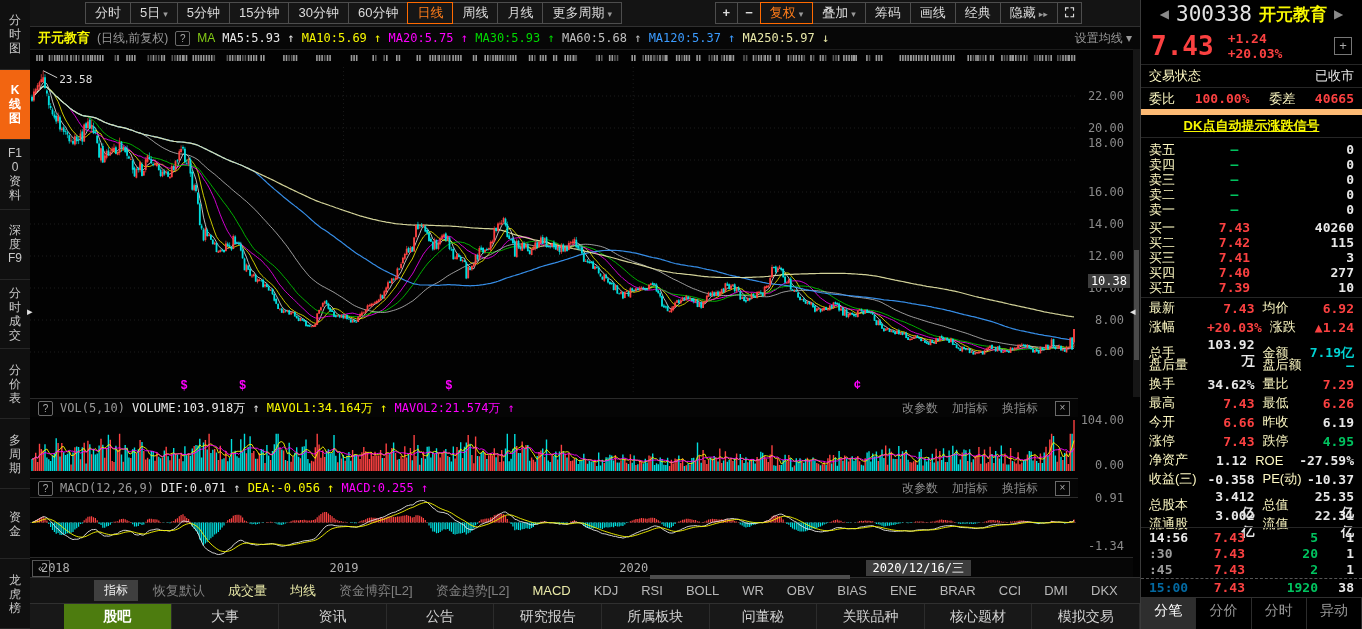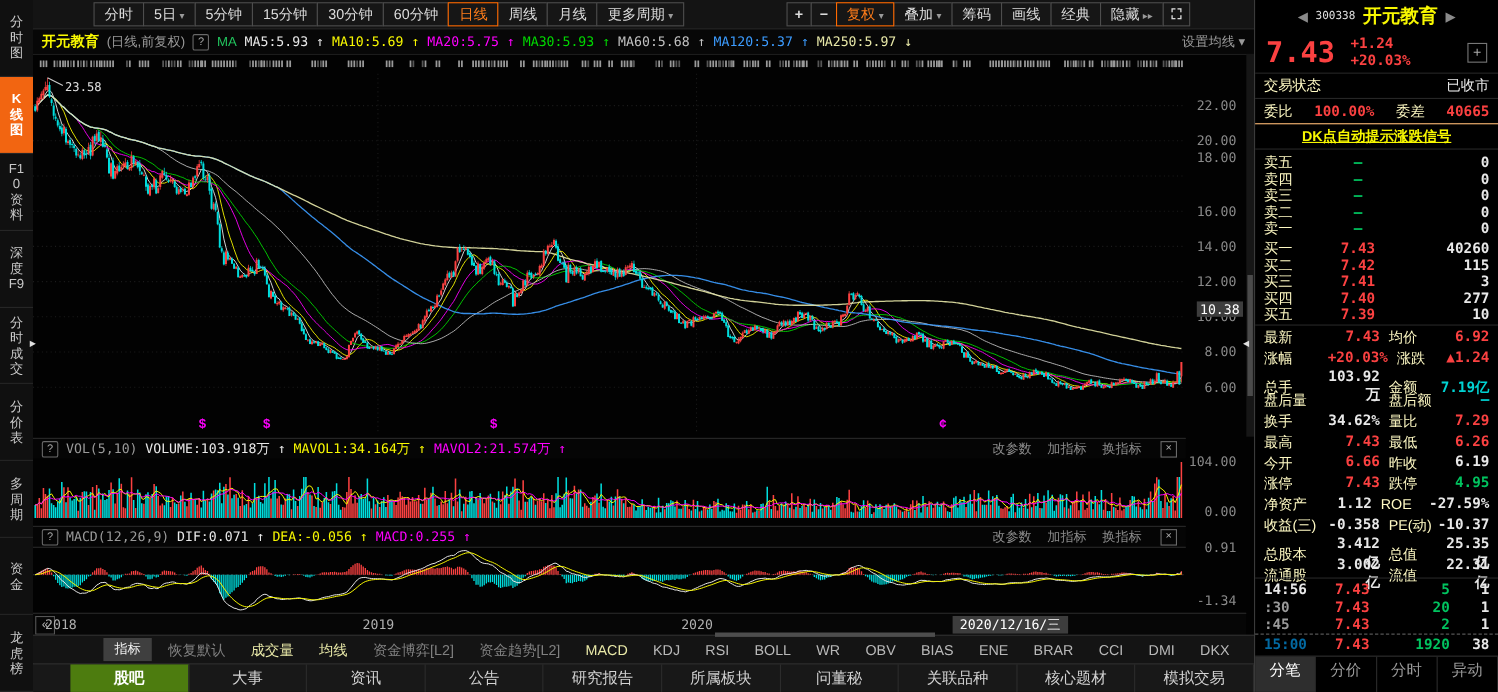--- a/index.html
+++ b/index.html
@@ -52,29 +52,29 @@
   #ind-template{background:#565656;color:#f0f0f0;padding:1px 9px;cursor:pointer;}
   #hscroll{position:absolute;left:620px;top:-3px;width:200px;height:4px;background:#4d4d4d;}
   
   #bottom-tabs{position:absolute;left:30px;top:603px;width:1110px;height:26px;background:#181818;border-top:1px solid #303030;display:flex;padding-left:34px;box-sizing:border-box;}
   .btab{flex:1;text-align:center;line-height:25px;color:#d2d2d2;font-size:14px;border-right:1px solid #2c2c2c;cursor:pointer;}
   .btab.active{background:#4d7c0f;color:#fff;font-weight:bold;}
   
   #quote-panel{position:absolute;left:1140px;top:0;width:222px;height:629px;background:#000;border-left:1px solid #3a3a3a;box-sizing:border-box;display:flex;flex-direction:column;font-size:13px;}
   #qp-header{height:29px;display:flex;align-items:center;justify-content:center;gap:7px;}
   #qp-header .arrow{color:#8a8a8a;cursor:pointer;font-size:12px;}
-  #qp-header .code{color:#e2e2e2;font-size:10px;font-family:"DejaVu Sans Mono",monospace;}
+  #qp-header .code{color:#e2e2e2;font-size:21px;font-family:"DejaVu Sans Mono",monospace;}
   #qp-header .name{color:#f8f800;font-size:17px;font-weight:bold;}
   #qp-price{height:37px;display:flex;align-items:center;padding:0 10px;}
   #qp-last{color:#fb4141;font-size:26px;font-weight:bold;font-family:"DejaVu Sans Mono",monospace;}
   #qp-chg{margin-left:14px;color:#fb4141;font-weight:bold;font-family:"DejaVu Sans Mono",monospace;font-size:13px;line-height:15px;}
   #qp-add{margin-left:auto;width:16px;height:16px;border:1px solid #777;color:#aaa;text-align:center;line-height:15px;cursor:pointer;}
   .qp-row{display:flex;align-items:center;justify-content:space-between;padding:0 8px;border-top:1px solid #262626;height:22px;}
   .lbl{color:#fef9c3;} .num{font-family:"DejaVu Sans Mono",monospace;font-weight:bold;}
-  #qp-dk{height:22px;border-top:1px solid #fdba74;border-bottom:1px solid #262626;display:flex;align-items:center;justify-content:center;}
+  #qp-dk{height:22px;border-top:6px solid #fdba74;border-bottom:1px solid #262626;display:flex;align-items:center;justify-content:center;}
   #qp-dk span{color:#f8f800;text-decoration:underline;cursor:pointer;font-weight:bold;}
   .book-row{display:grid;grid-template-columns:38px 1fr 72px;padding:0 8px;height:15px;align-items:center;}
   .book-row .bp{text-align:center;} .book-row .bq{text-align:right;color:#e8e8e8;}
   #qp-book{padding:3px 0;}
   .stat-row{display:grid;grid-template-columns:58px 1fr 52px 1fr;padding:0 8px;height:19px;align-items:center;}
   .stat-row .v{text-align:right;}
   #qp-stats{border-top:1px solid #262626;padding-top:1px;}
   #qp-ticks{border-top:1px solid #262626;flex:1;padding-top:2px;}
   .tick-row{display:grid;grid-template-columns:42px 54px 1fr 36px;padding:0 8px;height:16px;align-items:center;}
   .tick-row .t{color:#9a9a9a;} .tick-row .p{text-align:right;} .tick-row .v{text-align:right;} .tick-row .c{text-align:right;color:#e8e8e8;}
@@ -159,21 +159,21 @@
         <div class="tbtn">隐藏<span class="caret">▸▸</span></div>
         <div class="tbtn sym">⛶</div>
       </div>
   </header>
 
   <section id="chart-region">
     <div id="chart-header">
       <span class="stock">开元教育</span>
       <span>(日线,前复权)</span>
       <span class="helpbox">?</span>
-      <span style="color:#22c55e;">MA</span>
+      <span style="color:#84cc16;">MA</span>
       <span id="ma-legend"><span class="ma-item" style="color: rgb(232, 232, 232);">MA5:5.93 ↑  </span><span class="ma-item" style="color: rgb(248, 248, 0);">MA10:5.69 ↑  </span><span class="ma-item" style="color: rgb(255, 0, 255);">MA20:5.75 ↑  </span><span class="ma-item" style="color: rgb(0, 216, 0);">MA30:5.93 ↑  </span><span class="ma-item" style="color: rgb(192, 192, 192);">MA60:5.68 ↑  </span><span class="ma-item" style="color: rgb(60, 156, 255);">MA120:5.37 ↑  </span><span class="ma-item" style="color: rgb(232, 232, 168);">MA250:5.97 ↓  </span></span>
       <span id="ma-settings"><span>设置均线</span> <span class="caret">▾</span></span>
     </div>
 
     <svg id="main-chart" xmlns="http://www.w3.org/2000/svg" viewBox="0 0 1048 348">
         <line x1="0" y1="47" x2="1046" y2="47" stroke="#1c1c1c" stroke-dasharray="1 3"></line>
         <line x1="0" y1="79" x2="1046" y2="79" stroke="#1c1c1c" stroke-dasharray="1 3"></line>
         <line x1="0" y1="111" x2="1046" y2="111" stroke="#1c1c1c" stroke-dasharray="1 3"></line>
         <line x1="0" y1="143" x2="1046" y2="143" stroke="#1c1c1c" stroke-dasharray="1 3"></line>
         <line x1="0" y1="175" x2="1046" y2="175" stroke="#1c1c1c" stroke-dasharray="1 3"></line>

